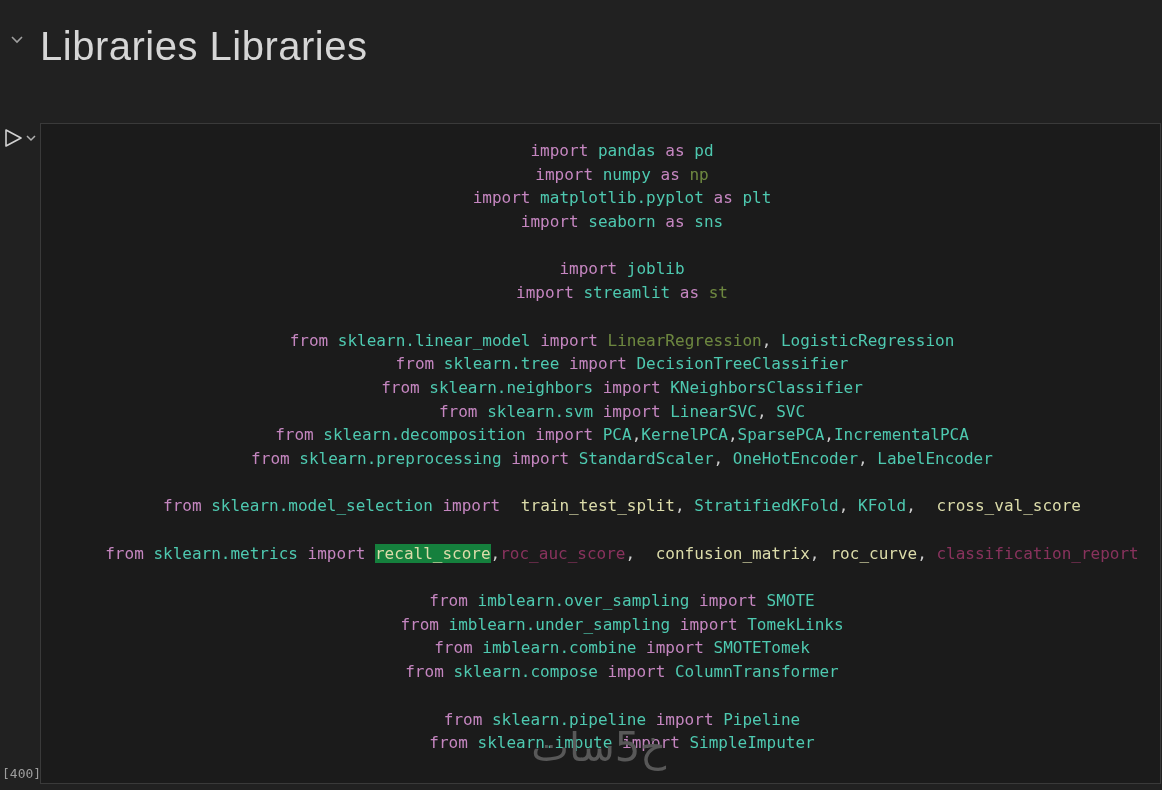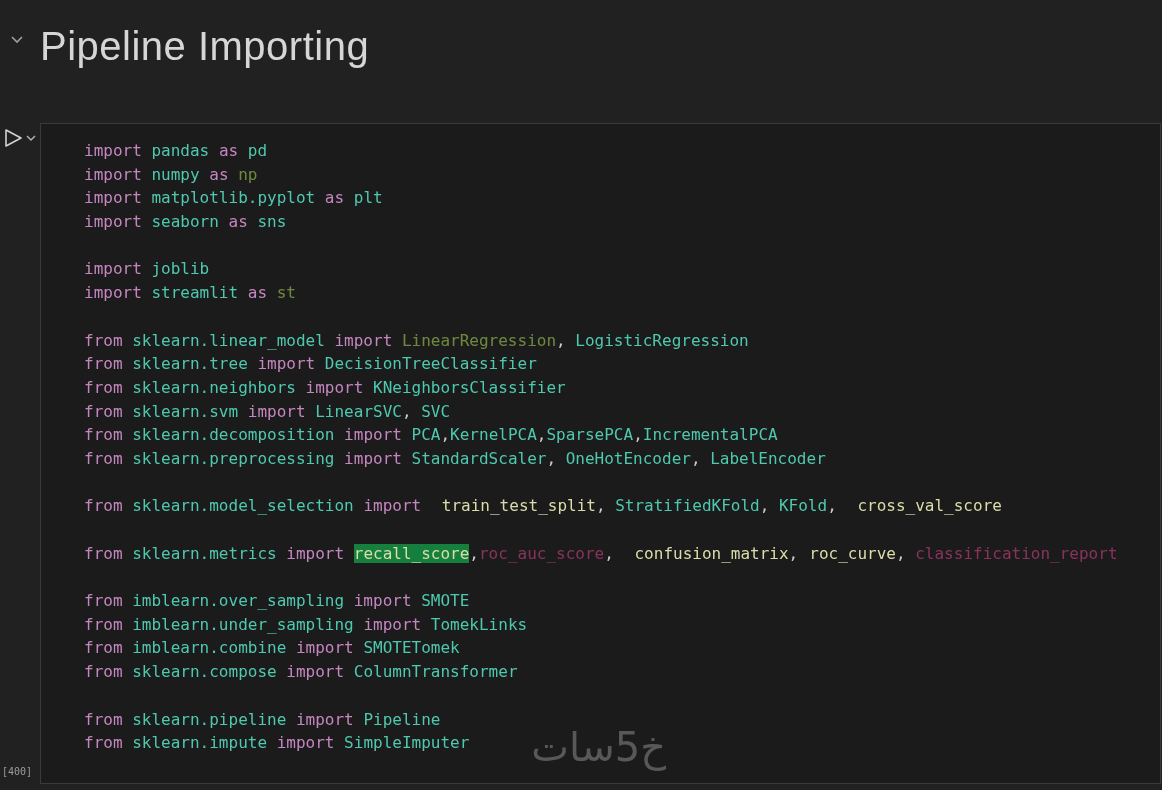--- a/index.html
+++ b/index.html
@@ -25,35 +25,35 @@
   .run-button{position:absolute;left:2px;top:127px;width:22px;height:22px;cursor:pointer;}
   .run-dropdown{position:absolute;left:24px;top:131px;width:14px;height:14px;cursor:pointer;}
 
   .code-editor{
     position:absolute;left:0;top:15px;right:0;
     font-family:"DejaVu Sans Mono","Liberation Mono",monospace;
     font-size:16px;line-height:23.7px;
     white-space:pre;padding-left:43px;
     color:#cccccc;
   }
-  .code-line{height:23.7px;}
+  .code-line{height:23.7px;text-align:center;}
 
   .tk-kw   {color:#c586c0;}
   .tk-ns   {color:#4ec9b0;}
   .tk-nsdim{color:#bef264;opacity:.5;}
   .tk-fn   {color:#dcdcaa;margin-left:11px;}
   .tk-fndim{color:#ec4899;opacity:.52;}
   .tk-pl   {color:#cccccc;}
   .tk-hl   {color:#dcdcaa;background:#15803d;}
 
   
   .exec-count{
     position:absolute;left:2px;top:766px;
     font-family:"DejaVu Sans Mono","Liberation Mono",monospace;
-    font-size:10px;color:#9d9d9d;
+    font-size:13px;color:#9d9d9d;
   }
 
   
   .watermark{
     position:absolute;left:506px;top:724px;width:160px;
     font-family:"DejaVu Sans",sans-serif;
     font-size:40px;font-weight:normal;color:#585858;
     direction:rtl;letter-spacing:1px;user-select:none;
   }
 
@@ -61,21 +61,21 @@
 </style>
 </head>
 <body>
 
 <div class="md-cell">
   <span class="md-collapse">
     <svg width="18" height="18" viewBox="0 0 18 18">
       <polyline points="4,7 9,12 14,7" fill="none" stroke="#9f9f9f" stroke-width="1.6"></polyline>
     </svg>
   </span>
-  <h1 class="md-heading">Pipeline Importing</h1>
+  <h1 class="md-heading">Libraries Libraries</h1>
 </div>
 
 <span class="run-button">
   <svg width="22" height="22" viewBox="0 0 22 22">
     <polygon points="4,3 19,11 4,19" fill="none" stroke="#d2d2d2" stroke-width="1.6" stroke-linejoin="round"></polygon>
   </svg>
 </span>
 <span class="run-dropdown">
   <svg width="14" height="14" viewBox="0 0 14 14">
     <polyline points="3,5 7,9 11,5" fill="none" stroke="#b0b0b0" stroke-width="1.5"></polyline>

